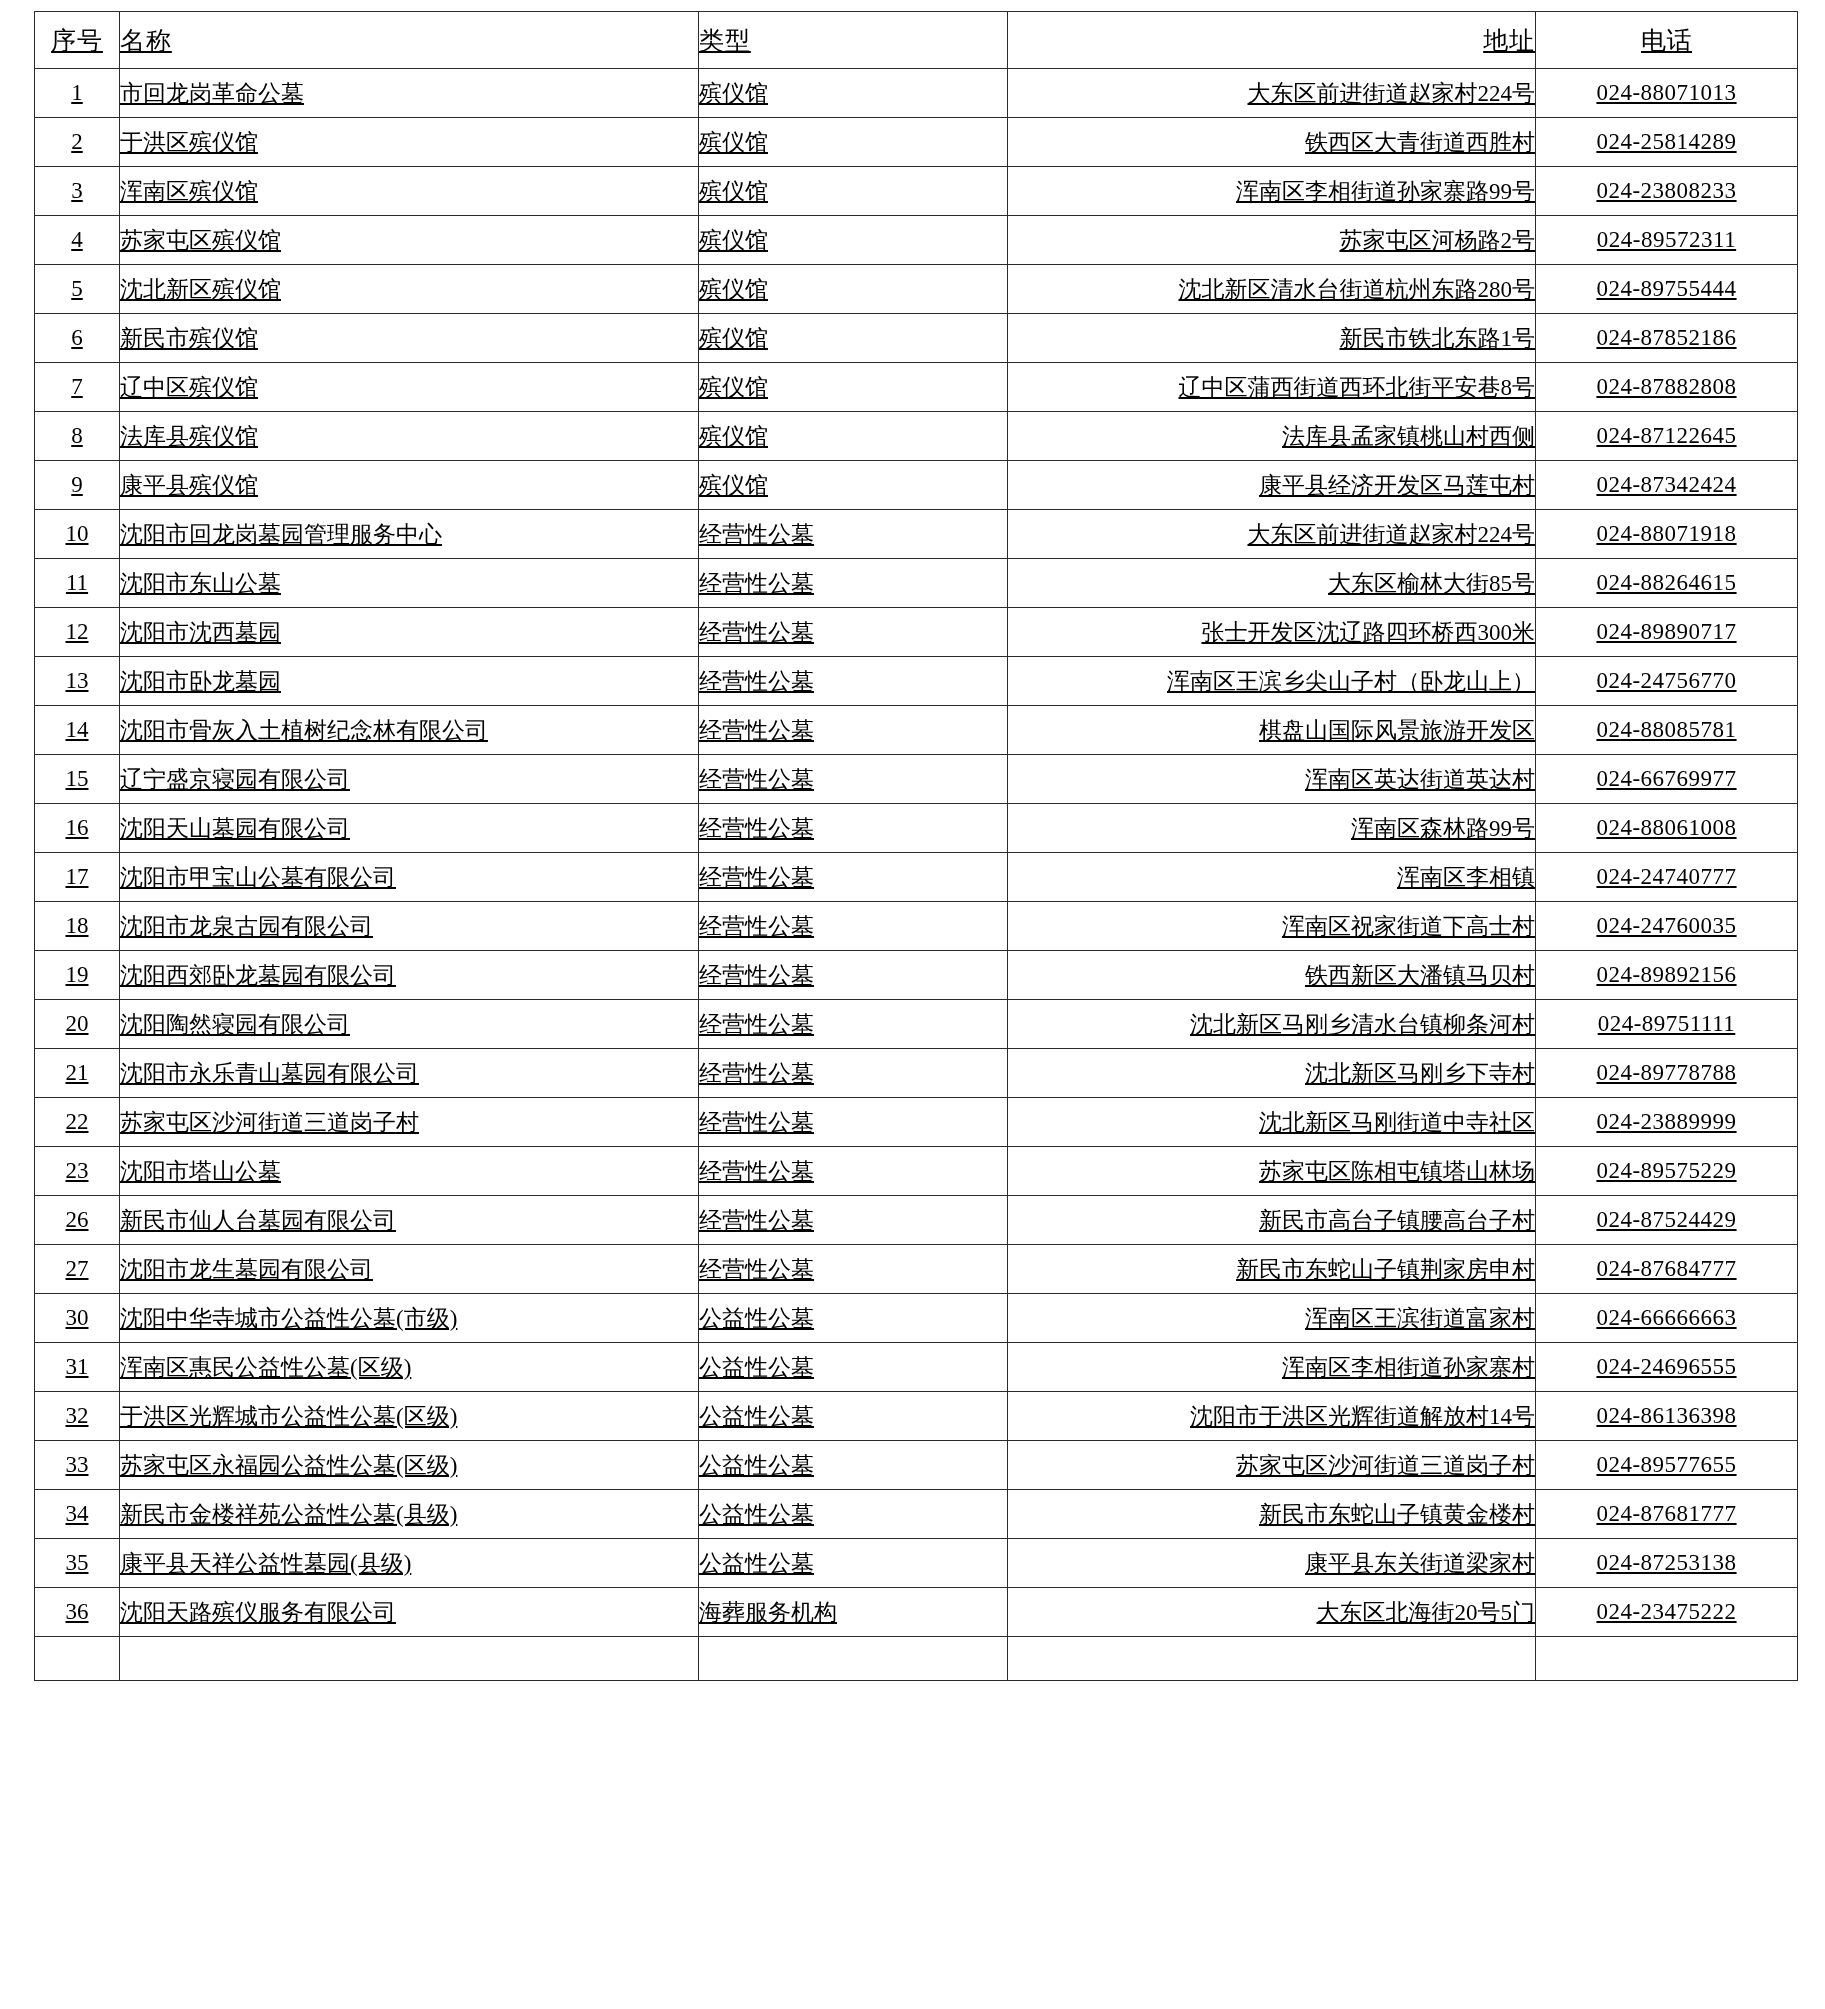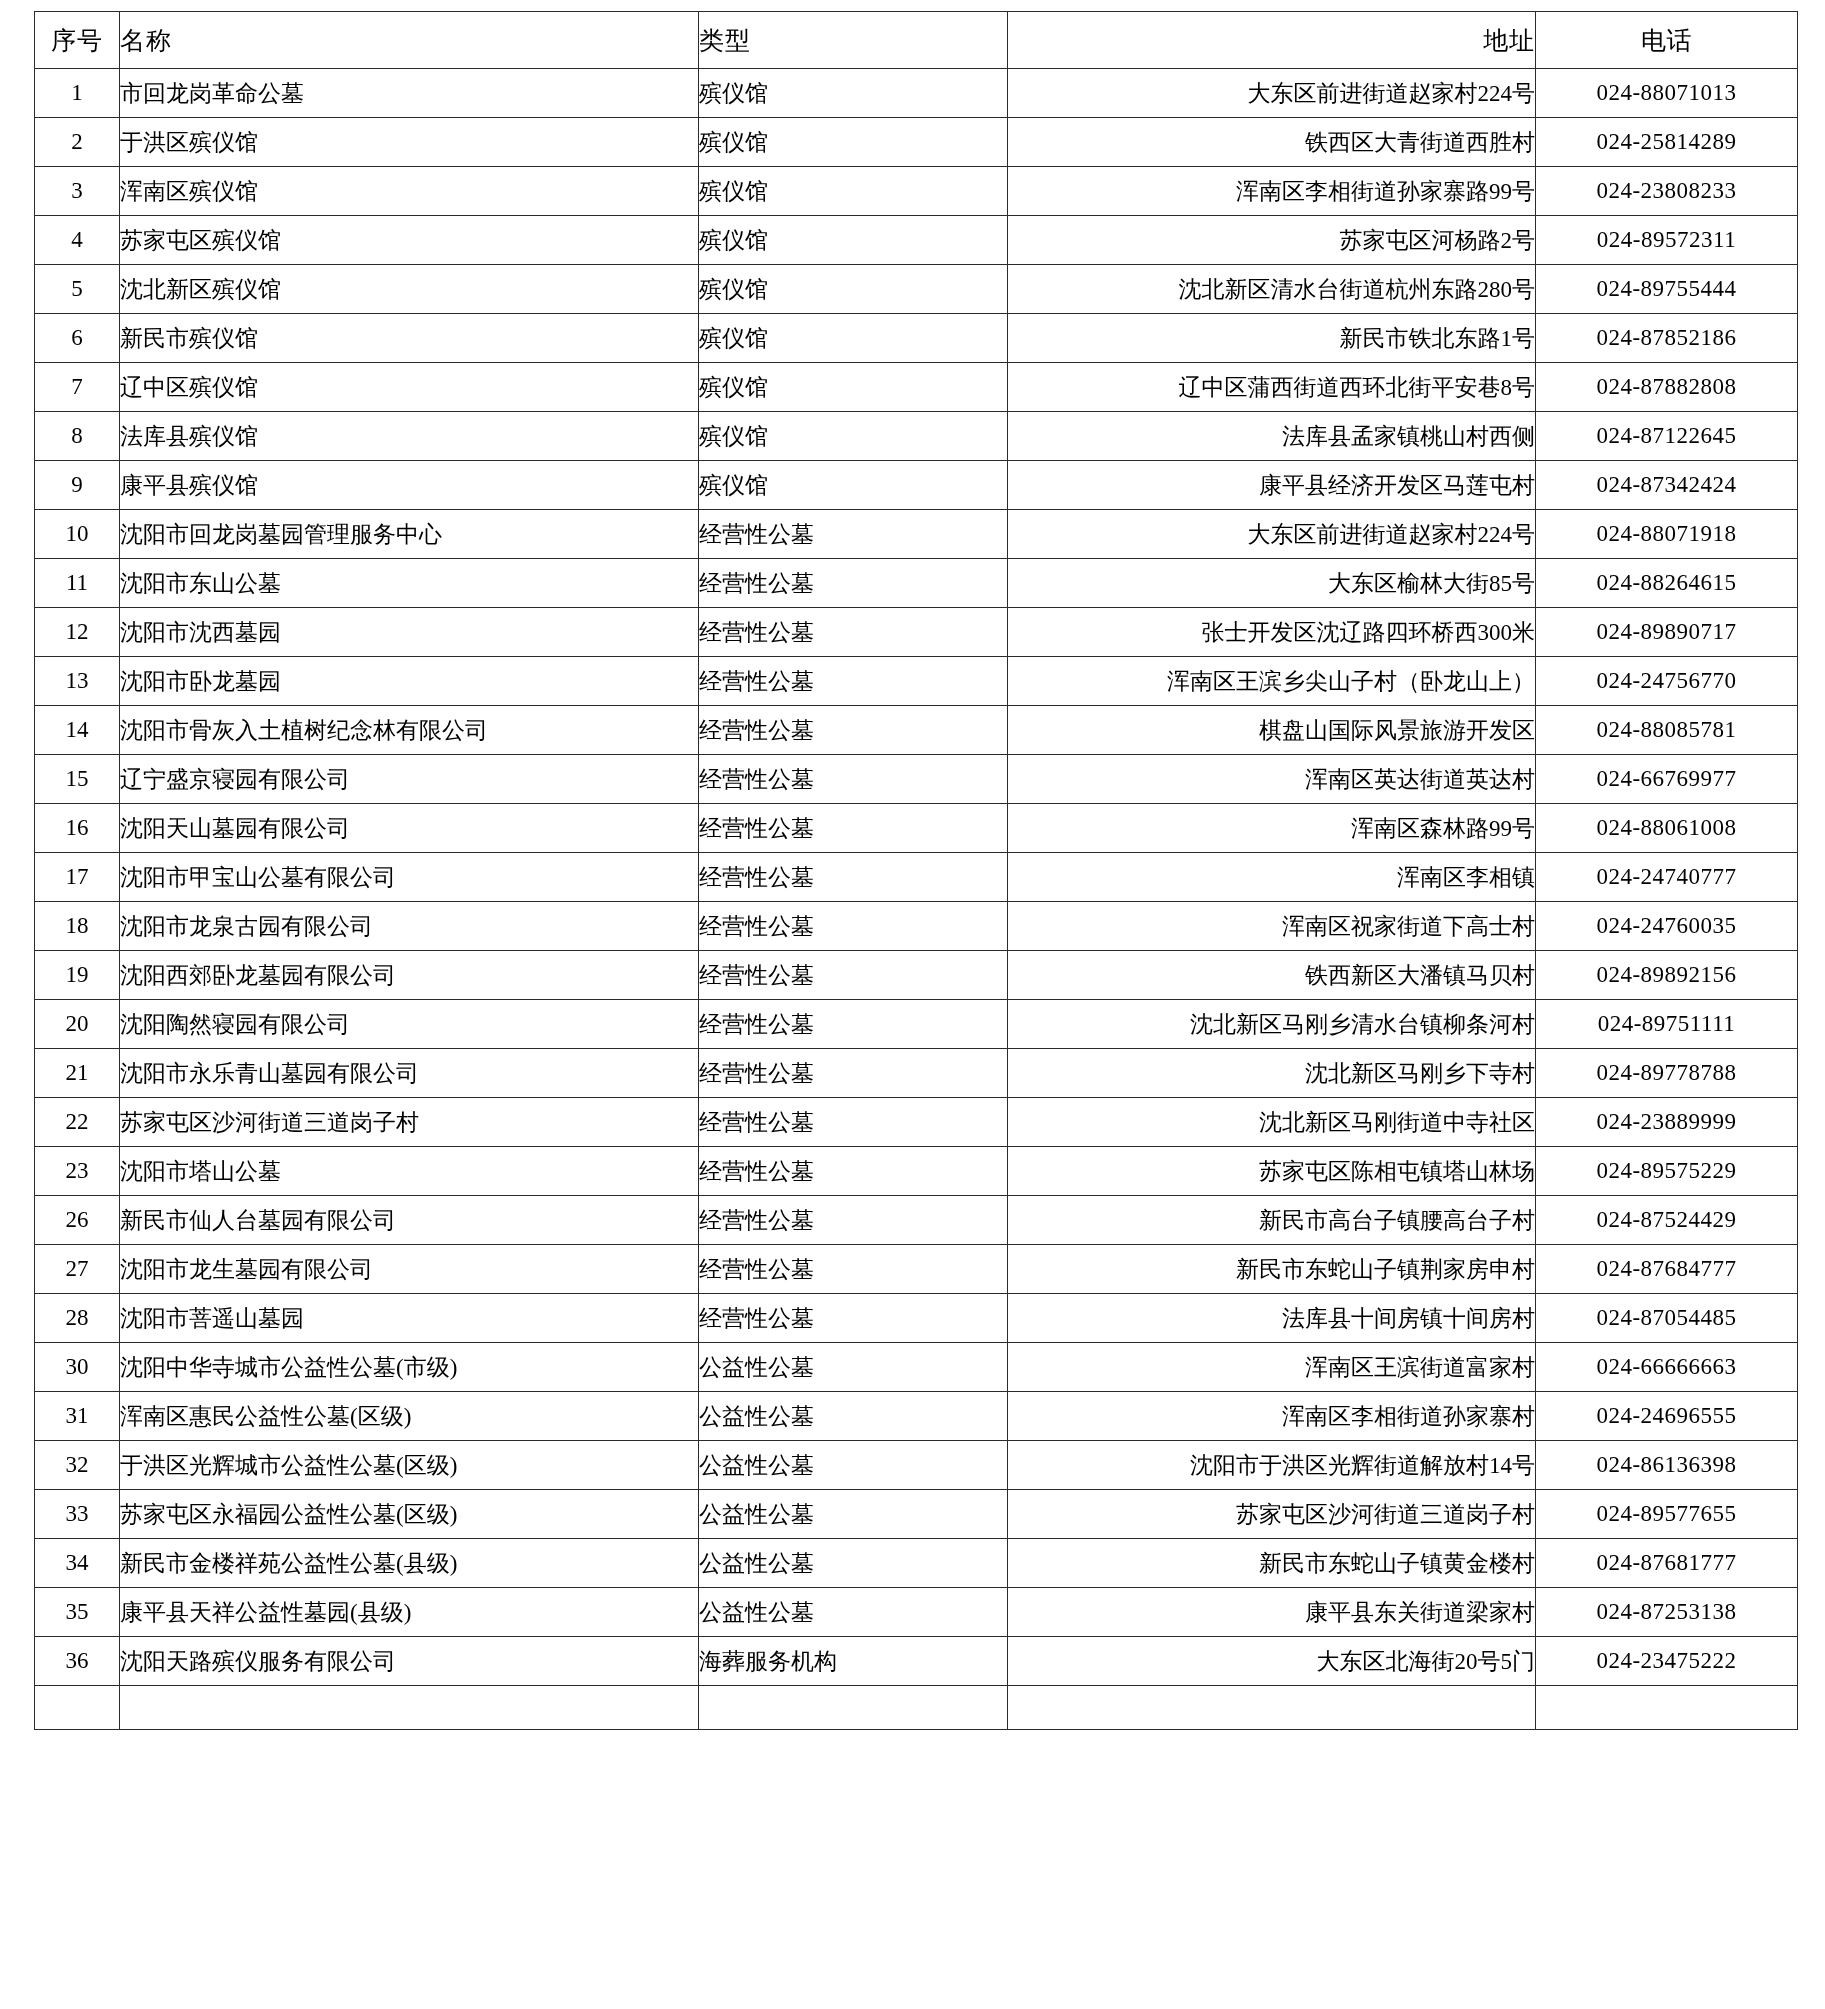--- a/index.html
+++ b/index.html
@@ -11,20 +11,21 @@
     width: 1825px;
     height: 2010px;
     font-family: "Liberation Serif", "DejaVu Serif", serif;
     color: #000000;
   }
   .page {
     box-sizing: border-box;
     width: 1825px;
     height: 2010px;
     padding: 11.2px 34px 0 34px;
+    text-decoration: underline;
   }
   table.roster {
     border-collapse: collapse;
     width: 100%;
     table-layout: fixed;
   }
   table.roster td, table.roster th {
     border: 0.9px solid #2b2b2b;
     padding: 0;
     vertical-align: middle;
@@ -232,27 +233,20 @@
           <td class="c-tel"><span class="tel-val">024-87524429</span></td>
         </tr>
         <tr>
           <td class="c-idx">27</td>
           <td class="c-name">沈阳市龙生墓园有限公司</td>
           <td class="c-type">经营性公墓</td>
           <td class="c-addr">新民市东蛇山子镇荆家房申村</td>
           <td class="c-tel"><span class="tel-val">024-87684777</span></td>
         </tr>
         <tr>
-          <td class="c-idx">28</td>
-          <td class="c-name">沈阳市菩遥山墓园</td>
-          <td class="c-type">经营性公墓</td>
-          <td class="c-addr">法库县十间房镇十间房村</td>
-          <td class="c-tel"><span class="tel-val">024-87054485</span></td>
-        </tr>
-        <tr>
           <td class="c-idx">30</td>
           <td class="c-name">沈阳中华寺城市公益性公墓(市级)</td>
           <td class="c-type">公益性公墓</td>
           <td class="c-addr">浑南区王滨街道富家村</td>
           <td class="c-tel"><span class="tel-val">024-66666663</span></td>
         </tr>
         <tr>
           <td class="c-idx">31</td>
           <td class="c-name">浑南区惠民公益性公墓(区级)</td>
           <td class="c-type">公益性公墓</td>

